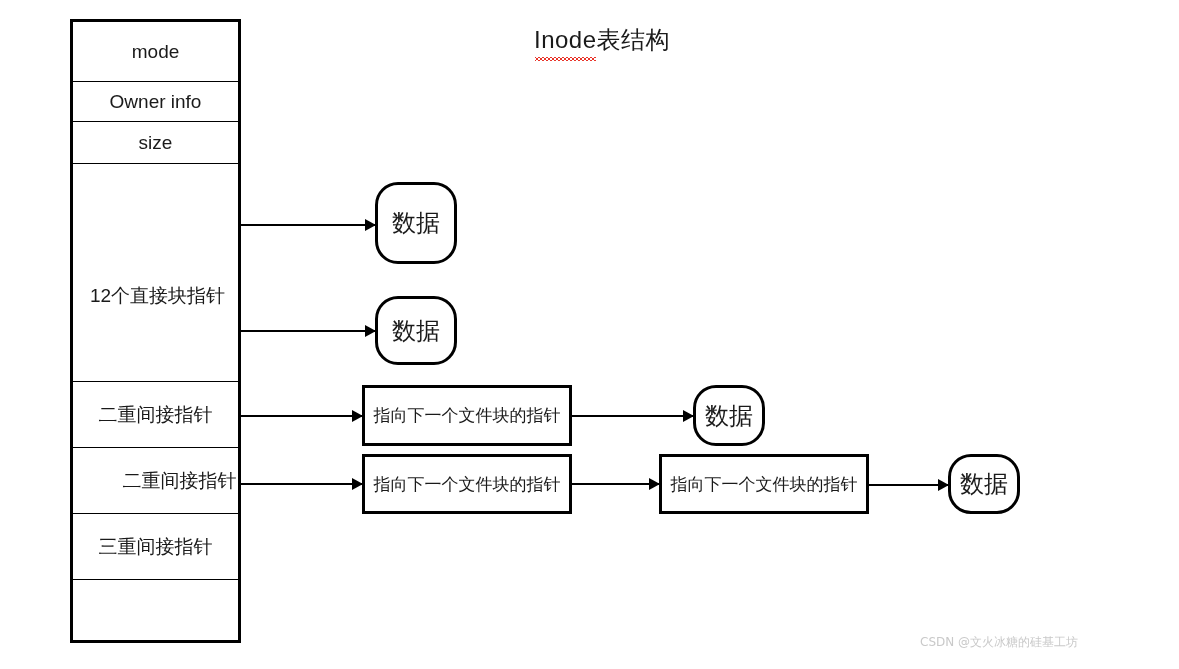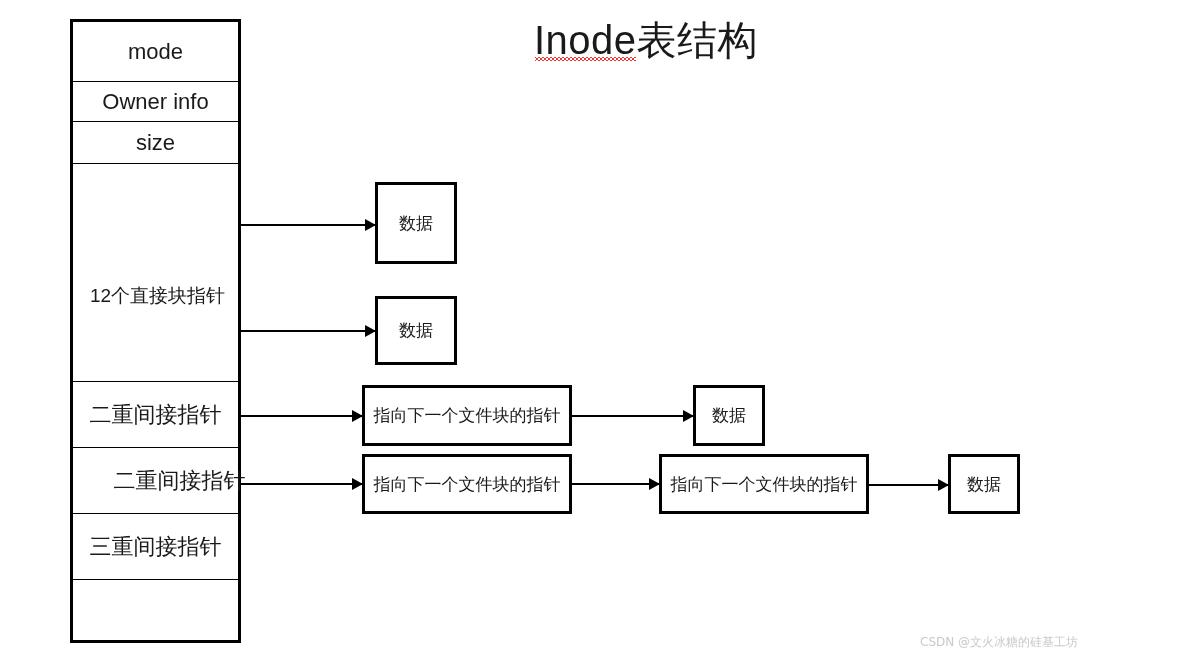--- a/index.html
+++ b/index.html
@@ -20,21 +20,21 @@
     left: 0; top: 0;
     width: 1179px;
     height: 669px;
   }
   .abs { position: absolute; }
 
   
   #title {
     left: 534px;
     top: 18px;
-    font-size: 40px;
+    font-size: 24px;
     line-height: 44px;
     white-space: nowrap;
     color: #1a1a1a;
     letter-spacing: 0.5px;
   }
   #title .latin {
     position: relative;
     display: inline-block;
   }
   #title .latin::after {
@@ -62,21 +62,21 @@
     background: #ffffff;
   }
   .inode-row {
     position: absolute;
     left: 0;
     width: 100%;
     box-sizing: border-box;
     display: flex;
     align-items: center;
     justify-content: center;
-    font-size: 22px;
+    font-size: 19px;
     color: #1a1a1a;
     white-space: nowrap;
     border-bottom: 1.6px solid #000000;
   }
   .inode-row.last { border-bottom: none; }
   .inode-row.bigblock { font-size: 19px; }
   .inode-row .overflow-label {
     display: inline-block;
     transform: translateX(2px);
   }
@@ -87,21 +87,21 @@
     border: 3px solid #000000;
     box-sizing: border-box;
     background: #ffffff;
     display: flex;
     align-items: center;
     justify-content: center;
     font-family: "DejaVu Sans", "Liberation Sans", sans-serif;
     color: #1a1a1a;
     white-space: nowrap;
   }
-  .node-box.data { font-size: 17px; }
+  .node-box.data { font-size: 24px; border-radius: 23px; }
   .node-box.ptr  { font-size: 17px; }
 
   
   .arrow {
     position: absolute;
     height: 2px;
     background: #000000;
   }
   .arrow::after {
     content: "";

